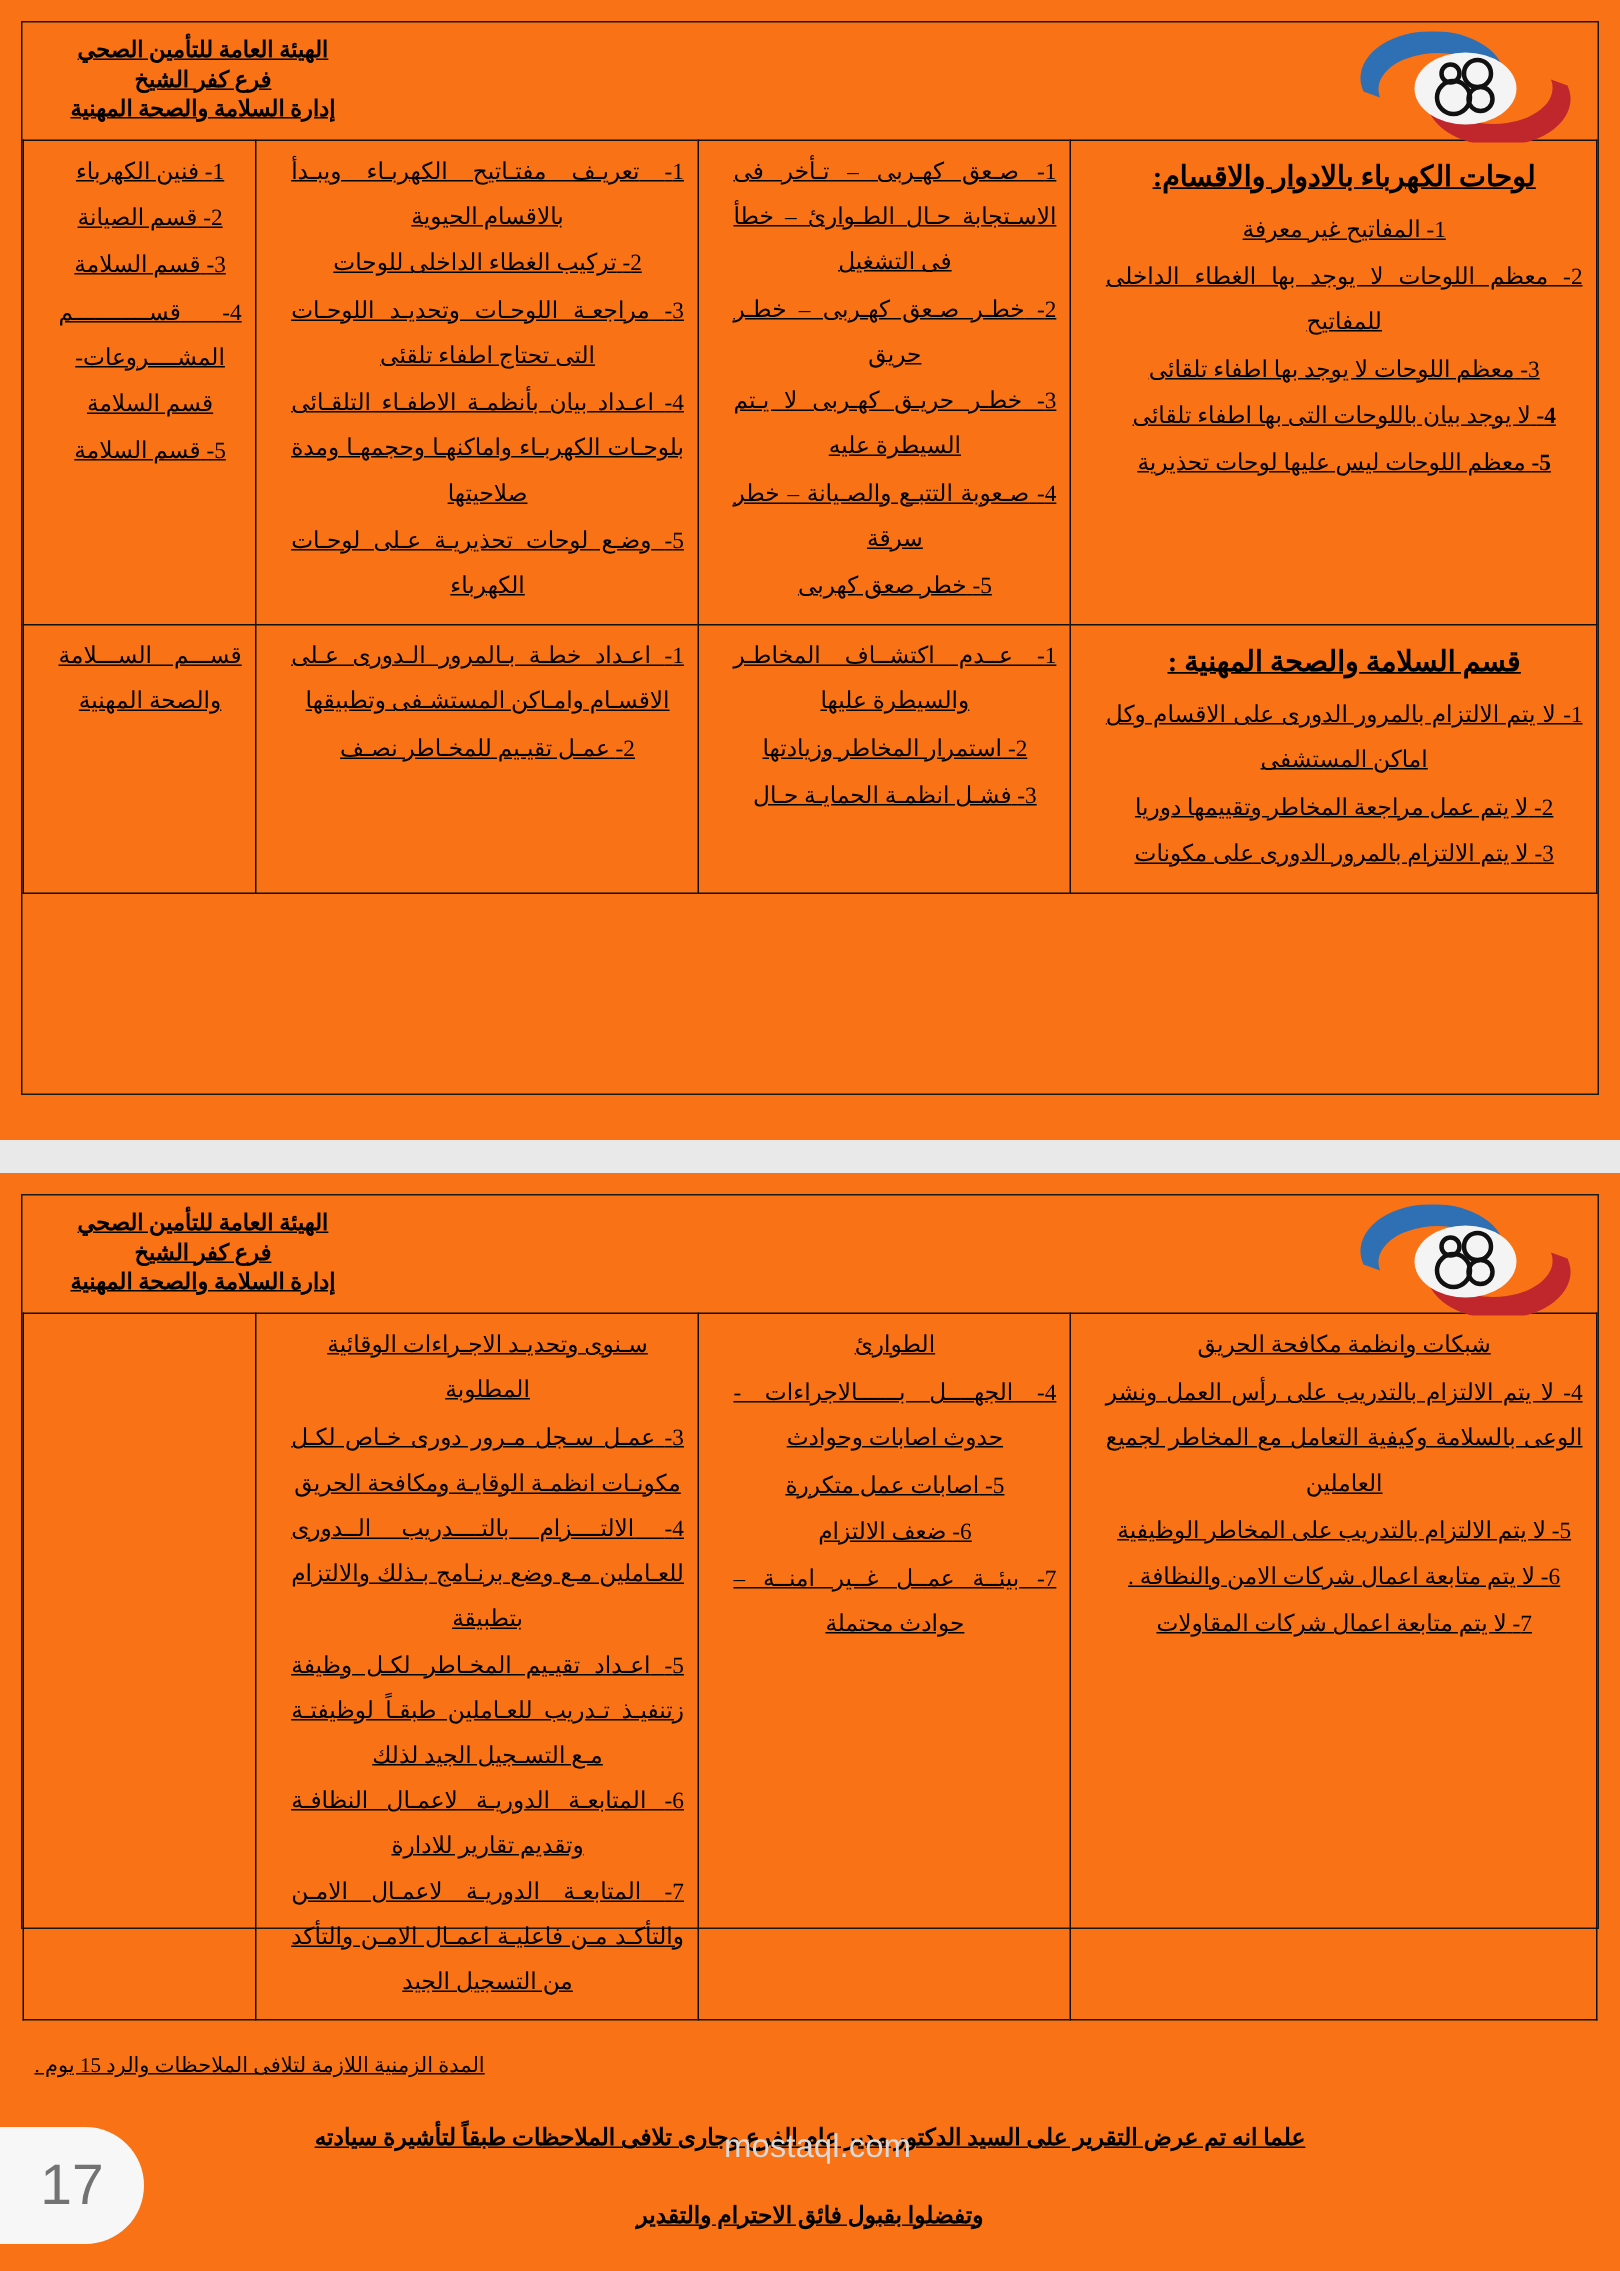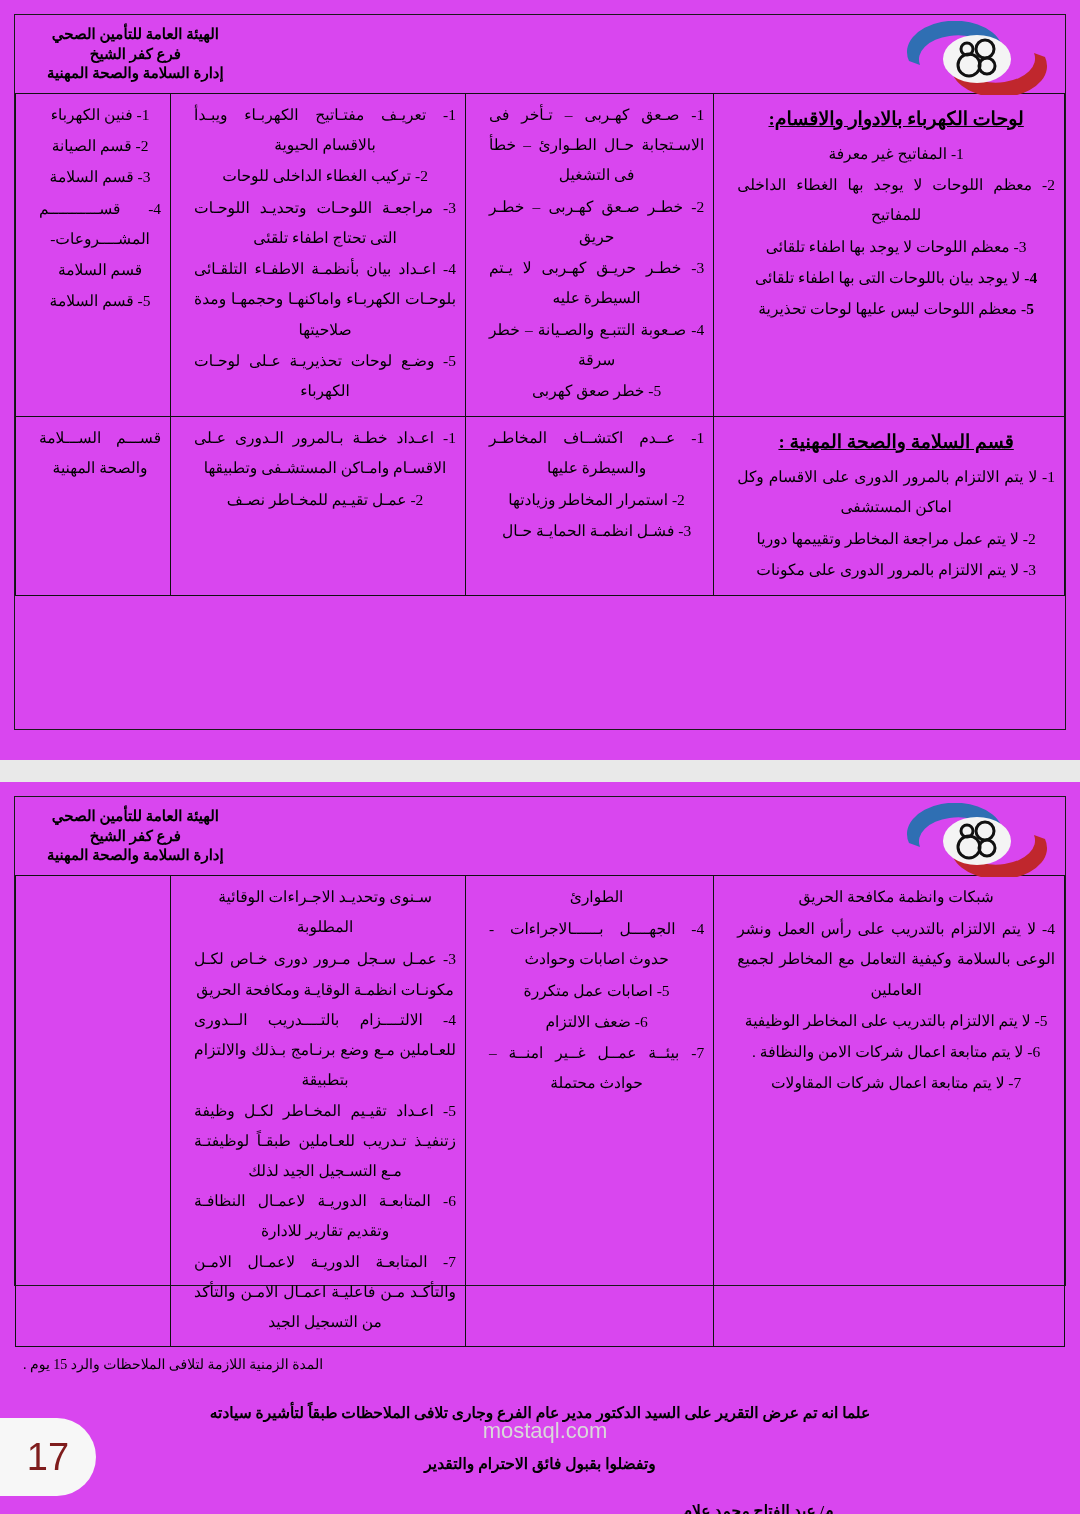--- a/index.html
+++ b/index.html
@@ -5,23 +5,24 @@
   html, body {
     margin: 0; padding: 0;
     background: #e9e9e9;
   }
   body {
     width: 1080px;
     font-family: "Liberation Serif", "DejaVu Serif", serif;
     color: #000;
   }
   .page {
-    background: #d946ef;
+    background: #f97316;
     position: relative;
     box-sizing: border-box;
+    text-decoration: underline;
   }
   #page-1 { height: 760px; padding: 14px 14px 0 14px; }
   .gap { height: 22px; background: #e9e9e9; }
   #page-2 { min-height: 732px; padding: 14px 14px 0 14px; }
 
   .sheet {
     border: 1.5px solid #1a1a1a;
     box-sizing: border-box;
     position: relative;
   }
@@ -103,21 +104,21 @@
   
   td.tight { line-height: 1.62; font-size: 15px; padding-top: 4px; }
   td.tight ol.items > li { margin-bottom: 0; }
 
   
   .after-table { padding: 4px 4px 0 4px; direction: rtl; }
   .note-line {
     font-size: 14px;
     text-align: left;
     padding-left: 4px;
-    margin-top: 3px;
+    margin-top: 16px;
     line-height: 1.5;
   }
   .strong-line {
     font-size: 15.5px;
     font-weight: bold;
     text-align: center;
     margin-top: 26px;
     line-height: 1.5;
   }
   .close-line {
@@ -154,21 +155,21 @@
   .page-badge {
     position: absolute;
     left: 0; top: 1418px;
     width: 96px; height: 78px;
     background: #f7f7f7;
     border-top-right-radius: 40px;
     border-bottom-right-radius: 40px;
     display: flex; align-items: center; justify-content: center;
     font-family: "Liberation Sans", sans-serif;
     font-size: 38px;
-    color: #7f1d1d;
+    color: #737373;
     z-index: 6;
   }
 </style>
 </head>
 <body>
 
 <div class="page" id="page-1">
   <div class="sheet">
 
     <div class="doc-head">

